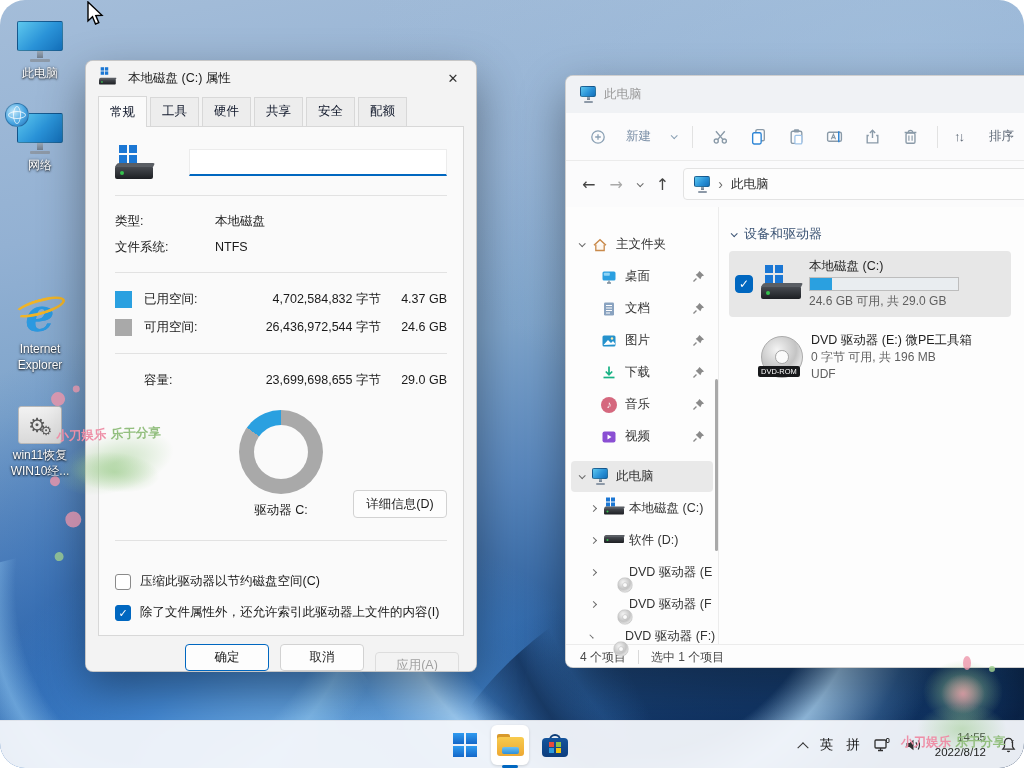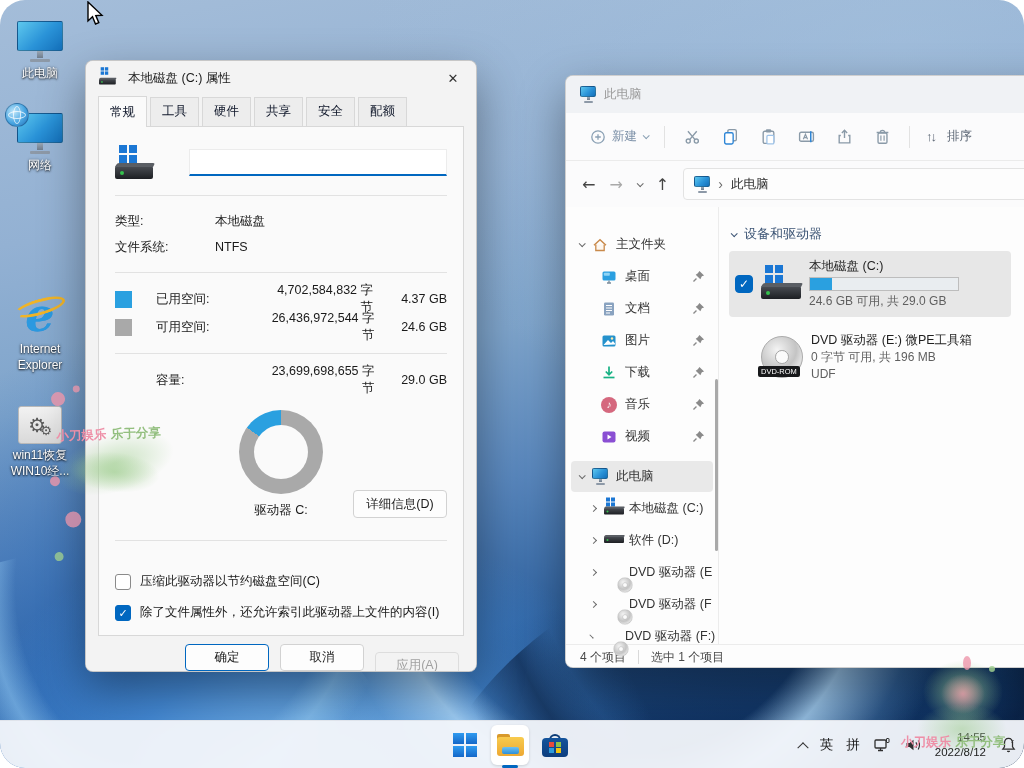--- a/index.html
+++ b/index.html
@@ -47,21 +47,21 @@
     display:flex; align-items:center; justify-content:center; color:#5a5a5a; font-size:20px; }
   .gearbox .g2 { font-size:13px; margin-left:-6px; margin-top:10px; }
 
   
   .win { position:absolute; border-radius:8px; border:1px solid rgba(0,0,0,.18); box-shadow:0 18px 46px rgba(0,0,0,.38); overflow:hidden; }
 
   
   .explorer { left:565px; top:75px; width:540px; height:593px; background:#fdfdfd; z-index:5; }
   .etitle { height:37px; background:#f0f2f5; display:flex; align-items:center; gap:8px; padding:0 14px; color:#9a9a9a; font-size:12.5px; }
   .etoolbar { height:48px; display:flex; align-items:center; padding:0 16px; border-bottom:1px solid #ebebeb; background:#fbfbfc; }
-  .tbtn { display:flex; align-items:center; gap:6px; padding:6px 8px; border-radius:4px; color:#7d91a8; font-size:12.5px; }
+  .tbtn { display:flex; align-items:center; gap:20px; padding:6px 8px; border-radius:4px; color:#7d91a8; font-size:12.5px; }
   .tico { width:38px; height:30px; display:flex; align-items:center; justify-content:center; border-radius:4px; }
   .vdiv { width:1px; height:22px; background:#e2e2e2; margin:0 8px; }
   .sorttxt { color:#5a6573; font-size:12.5px; }
   .sortgl { color:#5a6573; font-size:13px; letter-spacing:-2px; margin-right:6px; }
   .chev { width:7px; height:7px; border-right:1.4px solid #6b6b6b; border-bottom:1.4px solid #6b6b6b; display:inline-block; }
   .chev.d { transform:rotate(45deg) translateY(-1px); }
   .chev.r { transform:rotate(-45deg); }
   .chev.sm { width:5px; height:5px; }
   .enav { height:46px; display:flex; align-items:center; gap:14px; padding:0 16px; background:#fbfbfc; }
   .navgl { font-size:16px; color:#454545; font-family:"DejaVu Sans",sans-serif; }
@@ -111,21 +111,21 @@
   .dtitle { height:35px; display:flex; align-items:center; gap:9px; padding-left:13px; font-size:12.5px; color:#1a1a1a; background:#f3f3f3; }
   .dclose { margin-left:auto; width:46px; height:35px; display:flex; align-items:center; justify-content:center; font-size:13px; color:#333; }
   .tabstrip { display:flex; align-items:flex-end; padding:2px 12px 0; height:30px; }
   .tab { border:1px solid #d8d8d8; border-bottom:none; background:#ededed; color:#0f172a; font-size:12.5px; padding:5px 11px 6px; margin-right:3px; position:relative; z-index:1; }
   .tab.active { background:#fafafa; padding-top:7px; z-index:3; margin-bottom:-1px; }
   .page { margin:0 12px; border:1px solid #d8d8d8; background:#fafafa; flex:1; position:relative; z-index:2; padding:18px 16px 0; }
   .drow { display:flex; align-items:center; }
   .dhr { border:none; border-top:1px solid #e2e2e2; margin:12px 0; }
   .kv { height:26px; display:flex; align-items:center; font-size:12.5px; color:#1a1a1a; }
   .kv .k { width:100px; }
-  .legend { height:28px; display:flex; align-items:center; font-size:12.5px; color:#1a1a1a;gap:12px; }
+  .legend { height:28px; display:flex; align-items:center; font-size:12.5px; color:#1a1a1a; }
   .sq { width:17px; height:17px; margin-right:12px; flex:none; }
   .sq.blue { background:#2aa0e0; } .sq.gray { background:#a9a9a9; }
   .legend .lab { width:110px; }
   .legend .bytes { margin-left:auto; text-align:right; }
   .legend .gb { width:66px; text-align:right; }
   .vinput { flex:1; height:27px; margin-left:34px; background:#fff; border:1px solid #ececec; border-bottom:2px solid #0067c0; font-size:12.5px; padding:0 6px; outline:none; font-family:inherit; }
   .donutwrap { margin:16px 0 8px; position:relative; height:112px; }
   .donut { position:absolute; left:50%; top:0; transform:translateX(-50%); width:84px; height:84px; border-radius:50%; }
   .donut:after { content:""; position:absolute; inset:15px; border-radius:50%; background:#fafafa; }
   .drivelabel { position:absolute; left:50%; transform:translateX(-50%); top:92px; font-size:12.5px; color:#1a1a1a; }

